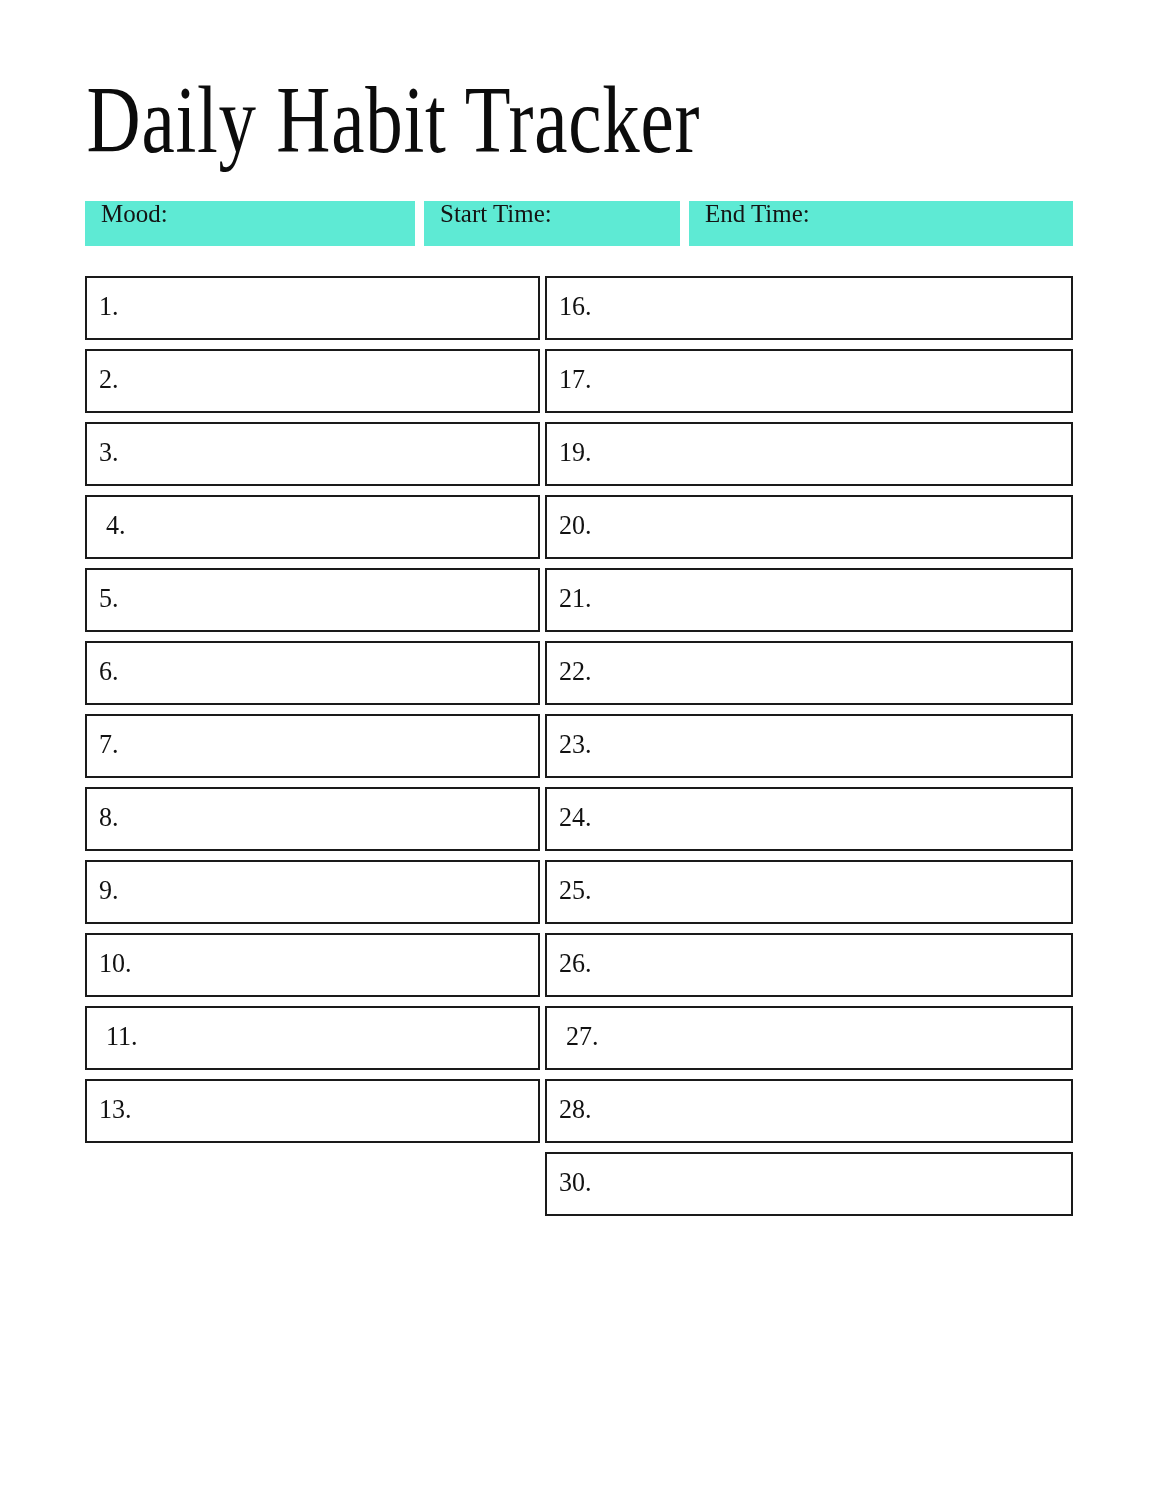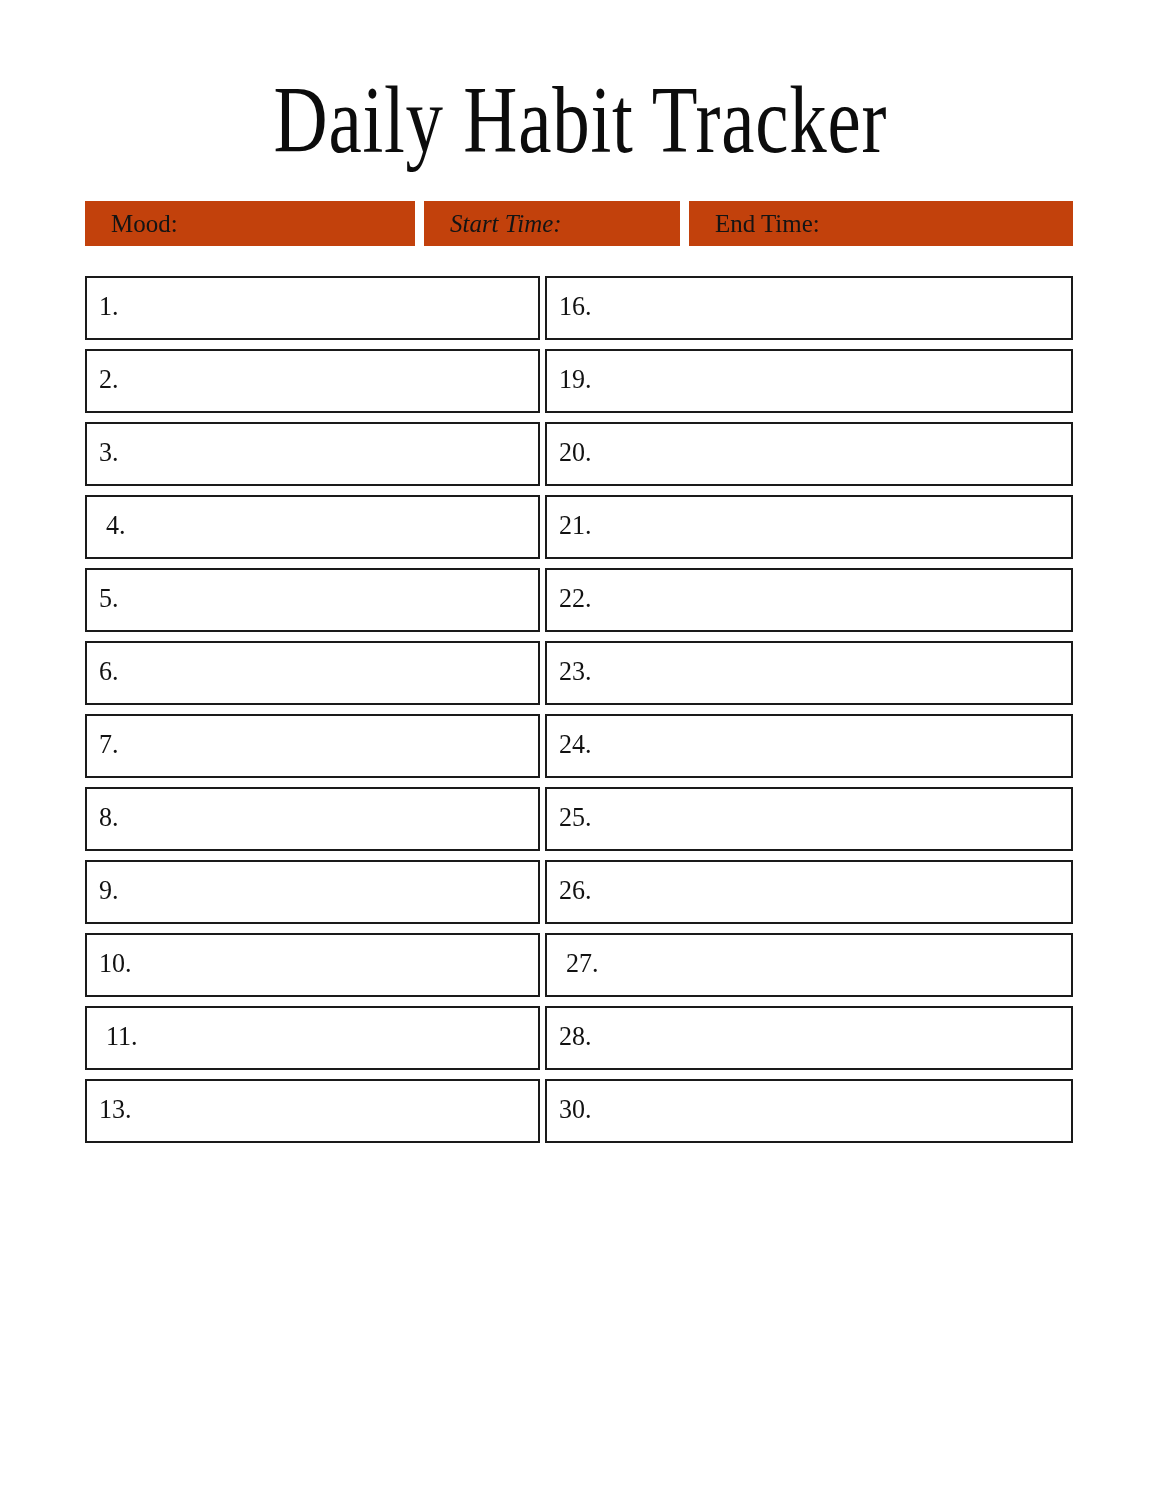--- a/index.html
+++ b/index.html
@@ -22,21 +22,20 @@
     background: #ffffff;
     overflow: hidden;
   }
 
   
   .title-wrap {
     position: absolute;
     left: 0;
     top: 72px;
     width: 1160px;
-    text-align: center;
     height: 96px;
   }
   .title {
     display: inline-block;
     font-family: "Liberation Serif", "DejaVu Serif", serif;
     font-size: 96px;
     line-height: 96px;
     font-weight: 400;
     letter-spacing: 1px;
     color: #0c0c0c;
@@ -49,29 +48,28 @@
   .fields-row {
     position: absolute;
     left: 85px;
     top: 201px;
     width: 988px;
     height: 45px;
     display: flex;
     gap: 9px;
   }
   .field-box {
-    background: #c2410c;
+    background: #5eead4;
     height: 45px;
     display: flex;
-    align-items: center;
     box-sizing: border-box;
-    padding-left: 26px;
+    padding-left: 16px;
   }
   .field-box.mood { width: 330px; }
-  .field-box.start { width: 256px; font-style: italic; }
+  .field-box.start { width: 256px; }
   .field-box.end  { width: 384px; }
   .field-label {
     font-family: "Liberation Serif", "DejaVu Serif", serif;
     font-size: 26px;
     line-height: 26px;
     color: #141414;
     transform: scaleX(0.96);
     transform-origin: left center;
     white-space: nowrap;
   }
@@ -172,20 +170,23 @@
         </div>
         <div class="row-box">
           <span class="row-num">13.</span>
         </div>
       </div>
     <div class="col right" id="col-right">
         <div class="row-box">
           <span class="row-num">16.</span>
         </div>
         <div class="row-box">
+          <span class="row-num">17.</span>
+        </div>
+        <div class="row-box">
           <span class="row-num">19.</span>
         </div>
         <div class="row-box">
           <span class="row-num">20.</span>
         </div>
         <div class="row-box">
           <span class="row-num">21.</span>
         </div>
         <div class="row-box">
           <span class="row-num">22.</span>

